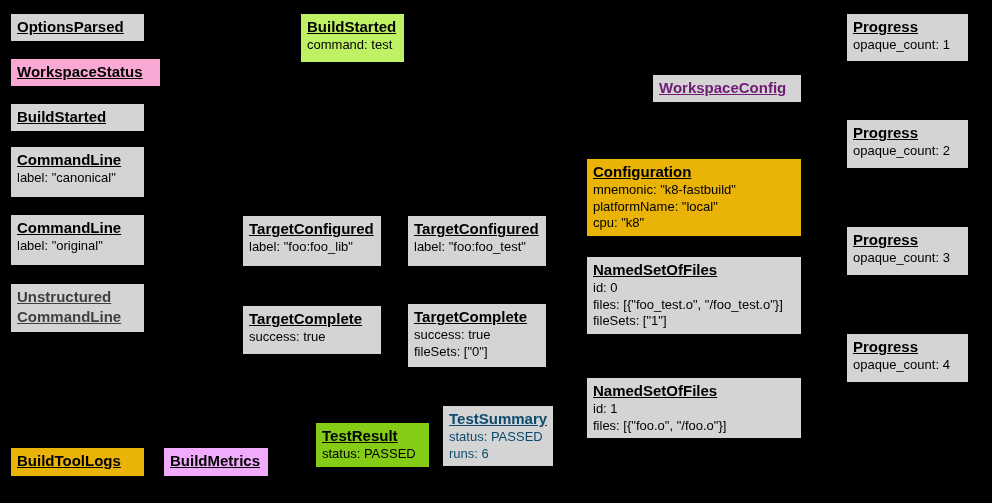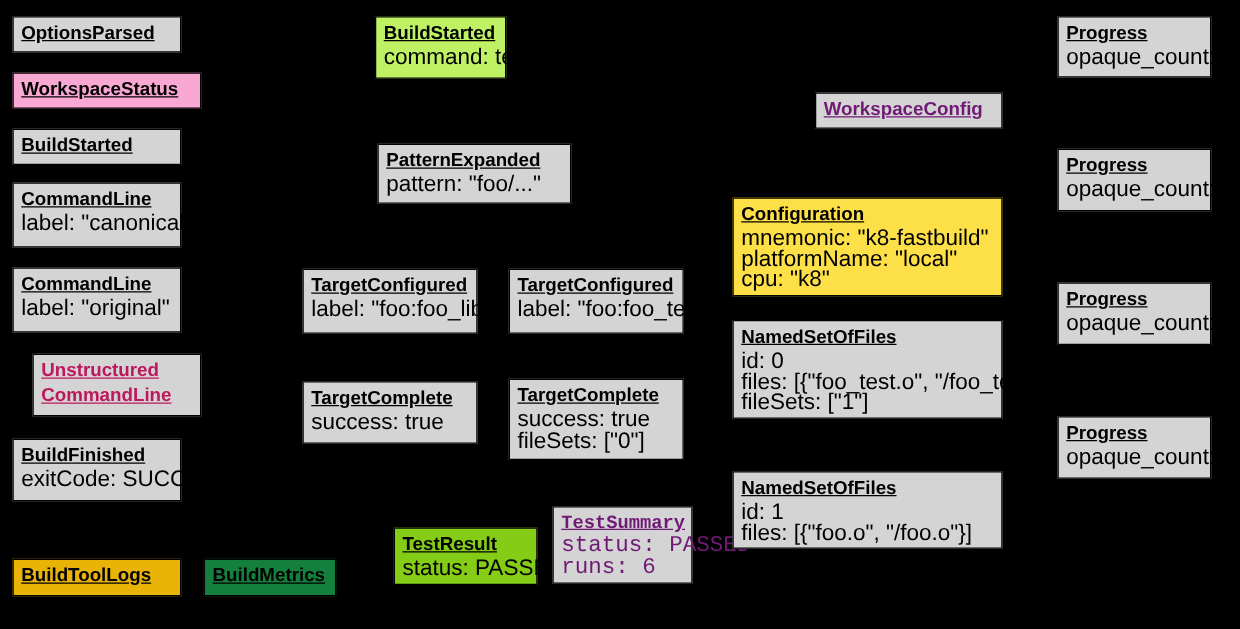--- a/index.html
+++ b/index.html
@@ -27,21 +27,21 @@
   .node-title {
     display: block;
     font-size: 15px;
     font-weight: bold;
     line-height: 20px;
     text-decoration: underline;
     white-space: nowrap;
   }
   .node-detail {
     display: block;
-    font-size: 18px;
+    font-size: 13px;
     line-height: 16.5px;
     white-space: nowrap;
   }
 </style>
 </head>
 <body>
 
 <div class="canvas" style="background: rgb(0, 0, 0);">
     <div class="node" style="left: 10px; top: 13px; width: 135px; min-height: 28px; background: rgb(212, 212, 212); border-color: rgb(0, 0, 0); color: rgb(0, 0, 0);">
       <span class="node-title">OptionsParsed</span>
@@ -53,41 +53,33 @@
       <span class="node-title">BuildStarted</span>
     </div>
     <div class="node" style="left: 10px; top: 146px; width: 135px; min-height: 52px; background: rgb(212, 212, 212); border-color: rgb(0, 0, 0); color: rgb(0, 0, 0);">
       <span class="node-title">CommandLine</span>
       <span class="node-detail">label: "canonical"</span>
     </div>
     <div class="node" style="left: 10px; top: 214px; width: 135px; min-height: 52px; background: rgb(212, 212, 212); border-color: rgb(0, 0, 0); color: rgb(0, 0, 0);">
       <span class="node-title">CommandLine</span>
       <span class="node-detail">label: "original"</span>
     </div>
-    <div class="node" style="left: 26px; top: 283px; width: 135px; min-height: 50px; background: rgb(212, 212, 212); border-color: rgb(0, 0, 0); color: #be185d;">
+    <div class="node" style="left: 10px; top: 283px; width: 135px; min-height: 50px; background: rgb(212, 212, 212); border-color: rgb(0, 0, 0); color: #404040;">
       <span class="node-title">Unstructured</span>
       <span class="node-title">CommandLine</span>
-    </div>
-    <div class="node" style="left: 10px; top: 351px; width: 135px; min-height: 50px; background: rgb(212, 212, 212); border-color: rgb(0, 0, 0); color: rgb(0, 0, 0);">
-      <span class="node-title">BuildFinished</span>
-      <span class="node-detail">exitCode: SUCCESS</span>
     </div>
     <div class="node" style="left: 10px; top: 447px; width: 135px; min-height: 30px; background: #eab308; border-color: rgb(0, 0, 0); color: rgb(0, 0, 0);">
       <span class="node-title">BuildToolLogs</span>
     </div>
-    <div class="node" style="left: 163px; top: 447px; width: 106px; min-height: 30px; background: #15803d; border-color: rgb(0, 0, 0); color: rgb(0, 0, 0);">
+    <div class="node" style="left: 163px; top: 447px; width: 106px; min-height: 30px; background: #f0abfc; border-color: rgb(0, 0, 0); color: rgb(0, 0, 0);">
       <span class="node-title">BuildMetrics</span>
     </div>
     <div class="node" style="left: 300px; top: 13px; width: 105px; min-height: 50px; background: #bef264; border-color: rgb(0, 0, 0); color: rgb(0, 0, 0);">
       <span class="node-title">BuildStarted</span>
       <span class="node-detail">command: test</span>
-    </div>
-    <div class="node" style="left: 302px; top: 115px; width: 155px; min-height: 48px; background: rgb(212, 212, 212); border-color: rgb(0, 0, 0); color: rgb(0, 0, 0);">
-      <span class="node-title">PatternExpanded</span>
-      <span class="node-detail">pattern: "foo/..."</span>
     </div>
     <div class="node" style="left: 242px; top: 215px; width: 140px; min-height: 52px; background: rgb(212, 212, 212); border-color: rgb(0, 0, 0); color: rgb(0, 0, 0);">
       <span class="node-title">TargetConfigured</span>
       <span class="node-detail">label: "foo:foo_lib"</span>
     </div>
     <div class="node" style="left: 407px; top: 215px; width: 140px; min-height: 52px; background: rgb(212, 212, 212); border-color: rgb(0, 0, 0); color: rgb(0, 0, 0);">
       <span class="node-title">TargetConfigured</span>
       <span class="node-detail">label: "foo:foo_test"</span>
     </div>
     <div class="node" style="left: 242px; top: 305px; width: 140px; min-height: 50px; background: rgb(212, 212, 212); border-color: rgb(0, 0, 0); color: rgb(0, 0, 0);">
@@ -96,29 +88,29 @@
     </div>
     <div class="node" style="left: 407px; top: 303px; width: 140px; min-height: 65px; background: rgb(212, 212, 212); border-color: rgb(0, 0, 0); color: rgb(0, 0, 0);">
       <span class="node-title">TargetComplete</span>
       <span class="node-detail">success: true</span>
       <span class="node-detail">fileSets: ["0"]</span>
     </div>
     <div class="node" style="left: 315px; top: 422px; width: 115px; min-height: 42px; background: #84cc16; border-color: rgb(0, 0, 0); color: rgb(0, 0, 0);">
       <span class="node-title">TestResult</span>
       <span class="node-detail">status: PASSED</span>
     </div>
-    <div class="node" style="left: 442px; top: 405px; width: 112px; min-height: 58px; background: rgb(212, 212, 212); border-color: rgb(0, 0, 0); color: #701a75; font-family: Liberation Mono, monospace;">
+    <div class="node" style="left: 442px; top: 405px; width: 112px; min-height: 58px; background: rgb(212, 212, 212); border-color: rgb(0, 0, 0); color: #0c4a6e;">
       <span class="node-title">TestSummary</span>
       <span class="node-detail">status: PASSED</span>
       <span class="node-detail">runs: 6</span>
     </div>
     <div class="node" style="left: 652px; top: 74px; width: 150px; min-height: 29px; background: rgb(212, 212, 212); border-color: rgb(0, 0, 0); color: #701a75;">
       <span class="node-title">WorkspaceConfig</span>
     </div>
-    <div class="node" style="left: 586px; top: 158px; width: 216px; min-height: 75px; background: #fde047; border-color: rgb(0, 0, 0); color: rgb(0, 0, 0);">
+    <div class="node" style="left: 586px; top: 158px; width: 216px; min-height: 75px; background: #eab308; border-color: rgb(0, 0, 0); color: rgb(0, 0, 0);">
       <span class="node-title">Configuration</span>
       <span class="node-detail">mnemonic: "k8-fastbuild"</span>
       <span class="node-detail">platformName: "local"</span>
       <span class="node-detail">cpu: "k8"</span>
     </div>
     <div class="node" style="left: 586px; top: 256px; width: 216px; min-height: 74px; background: rgb(212, 212, 212); border-color: rgb(0, 0, 0); color: rgb(0, 0, 0);">
       <span class="node-title">NamedSetOfFiles</span>
       <span class="node-detail">id: 0</span>
       <span class="node-detail">files: [{"foo_test.o", "/foo_test.o"}]</span>
       <span class="node-detail">fileSets: ["1"]</span>

